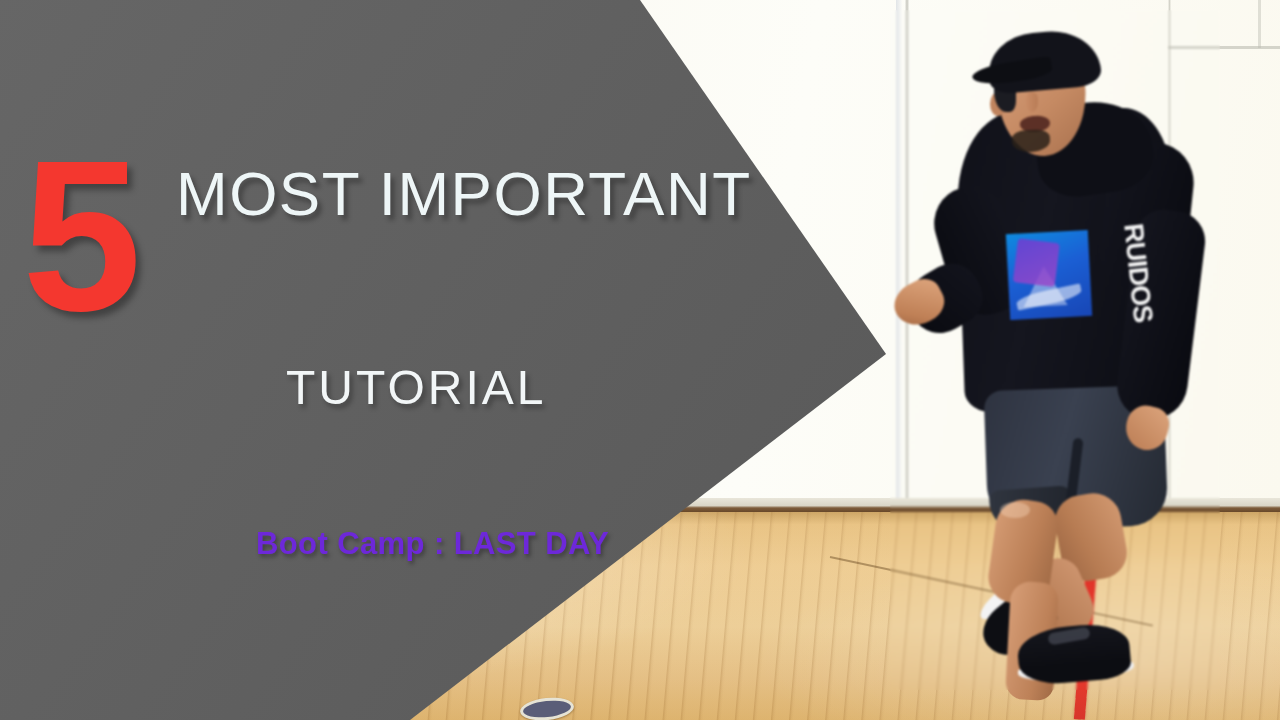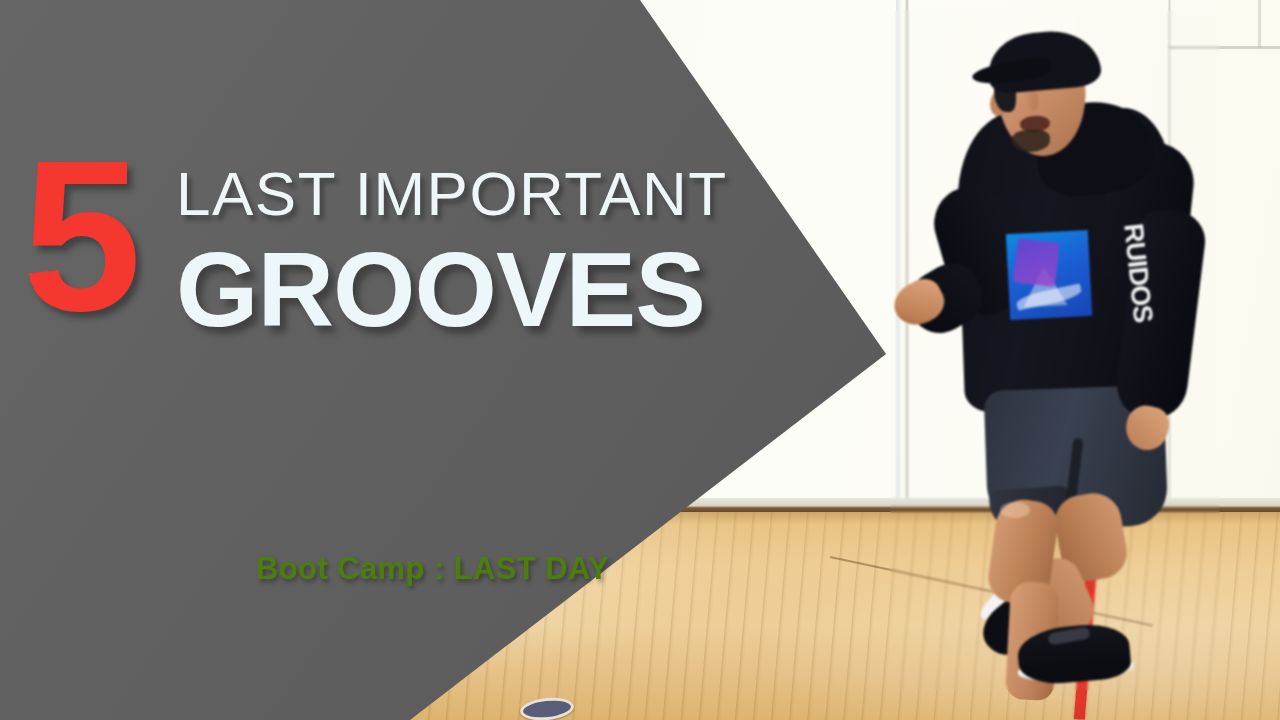--- a/index.html
+++ b/index.html
@@ -363,26 +363,25 @@
   }
   .badge span{
     color:#fdfdfd; font-size:44px; font-weight:400;
     letter-spacing:1.5px; line-height:1;
     font-family:"Liberation Sans", sans-serif;
   }
   .line-bootcamp{
     position:absolute; left:256px; top:528px;
     font-size:31px; line-height:1;
     font-weight:700;
-    color:#4d7c0f;
+    color:#6d28d9;
     letter-spacing:.4px;
     text-shadow:2px 3px 4px rgba(0,0,0,.34);
     white-space:nowrap;
     font-family:"Liberation Sans", sans-serif;
-    margin-top:25px;
   }
 </style>
 </head>
 <body>
 
 <div id="stage">
 
   <div class="photo">
 
     <div class="wall"></div>
@@ -450,22 +449,22 @@
     </div>
   </div>
 
   <div class="grey-panel"></div>
   <div class="grey-tint"></div>
 
   <div class="textblock">
 
     <div class="big5">5</div>
 
-    <div class="line-most">LAST IMPORTANT</div>
-
-    <div class="line-grooves">GROOVES</div>
-
+    <div class="line-most">MOST IMPORTANT</div>
+
+
+    <div class="line-tutorial">TUTORIAL</div>
 
 
     <div class="line-bootcamp">Boot Camp : LAST DAY</div>
   </div>
 
 </div>
 
 </body></html>

